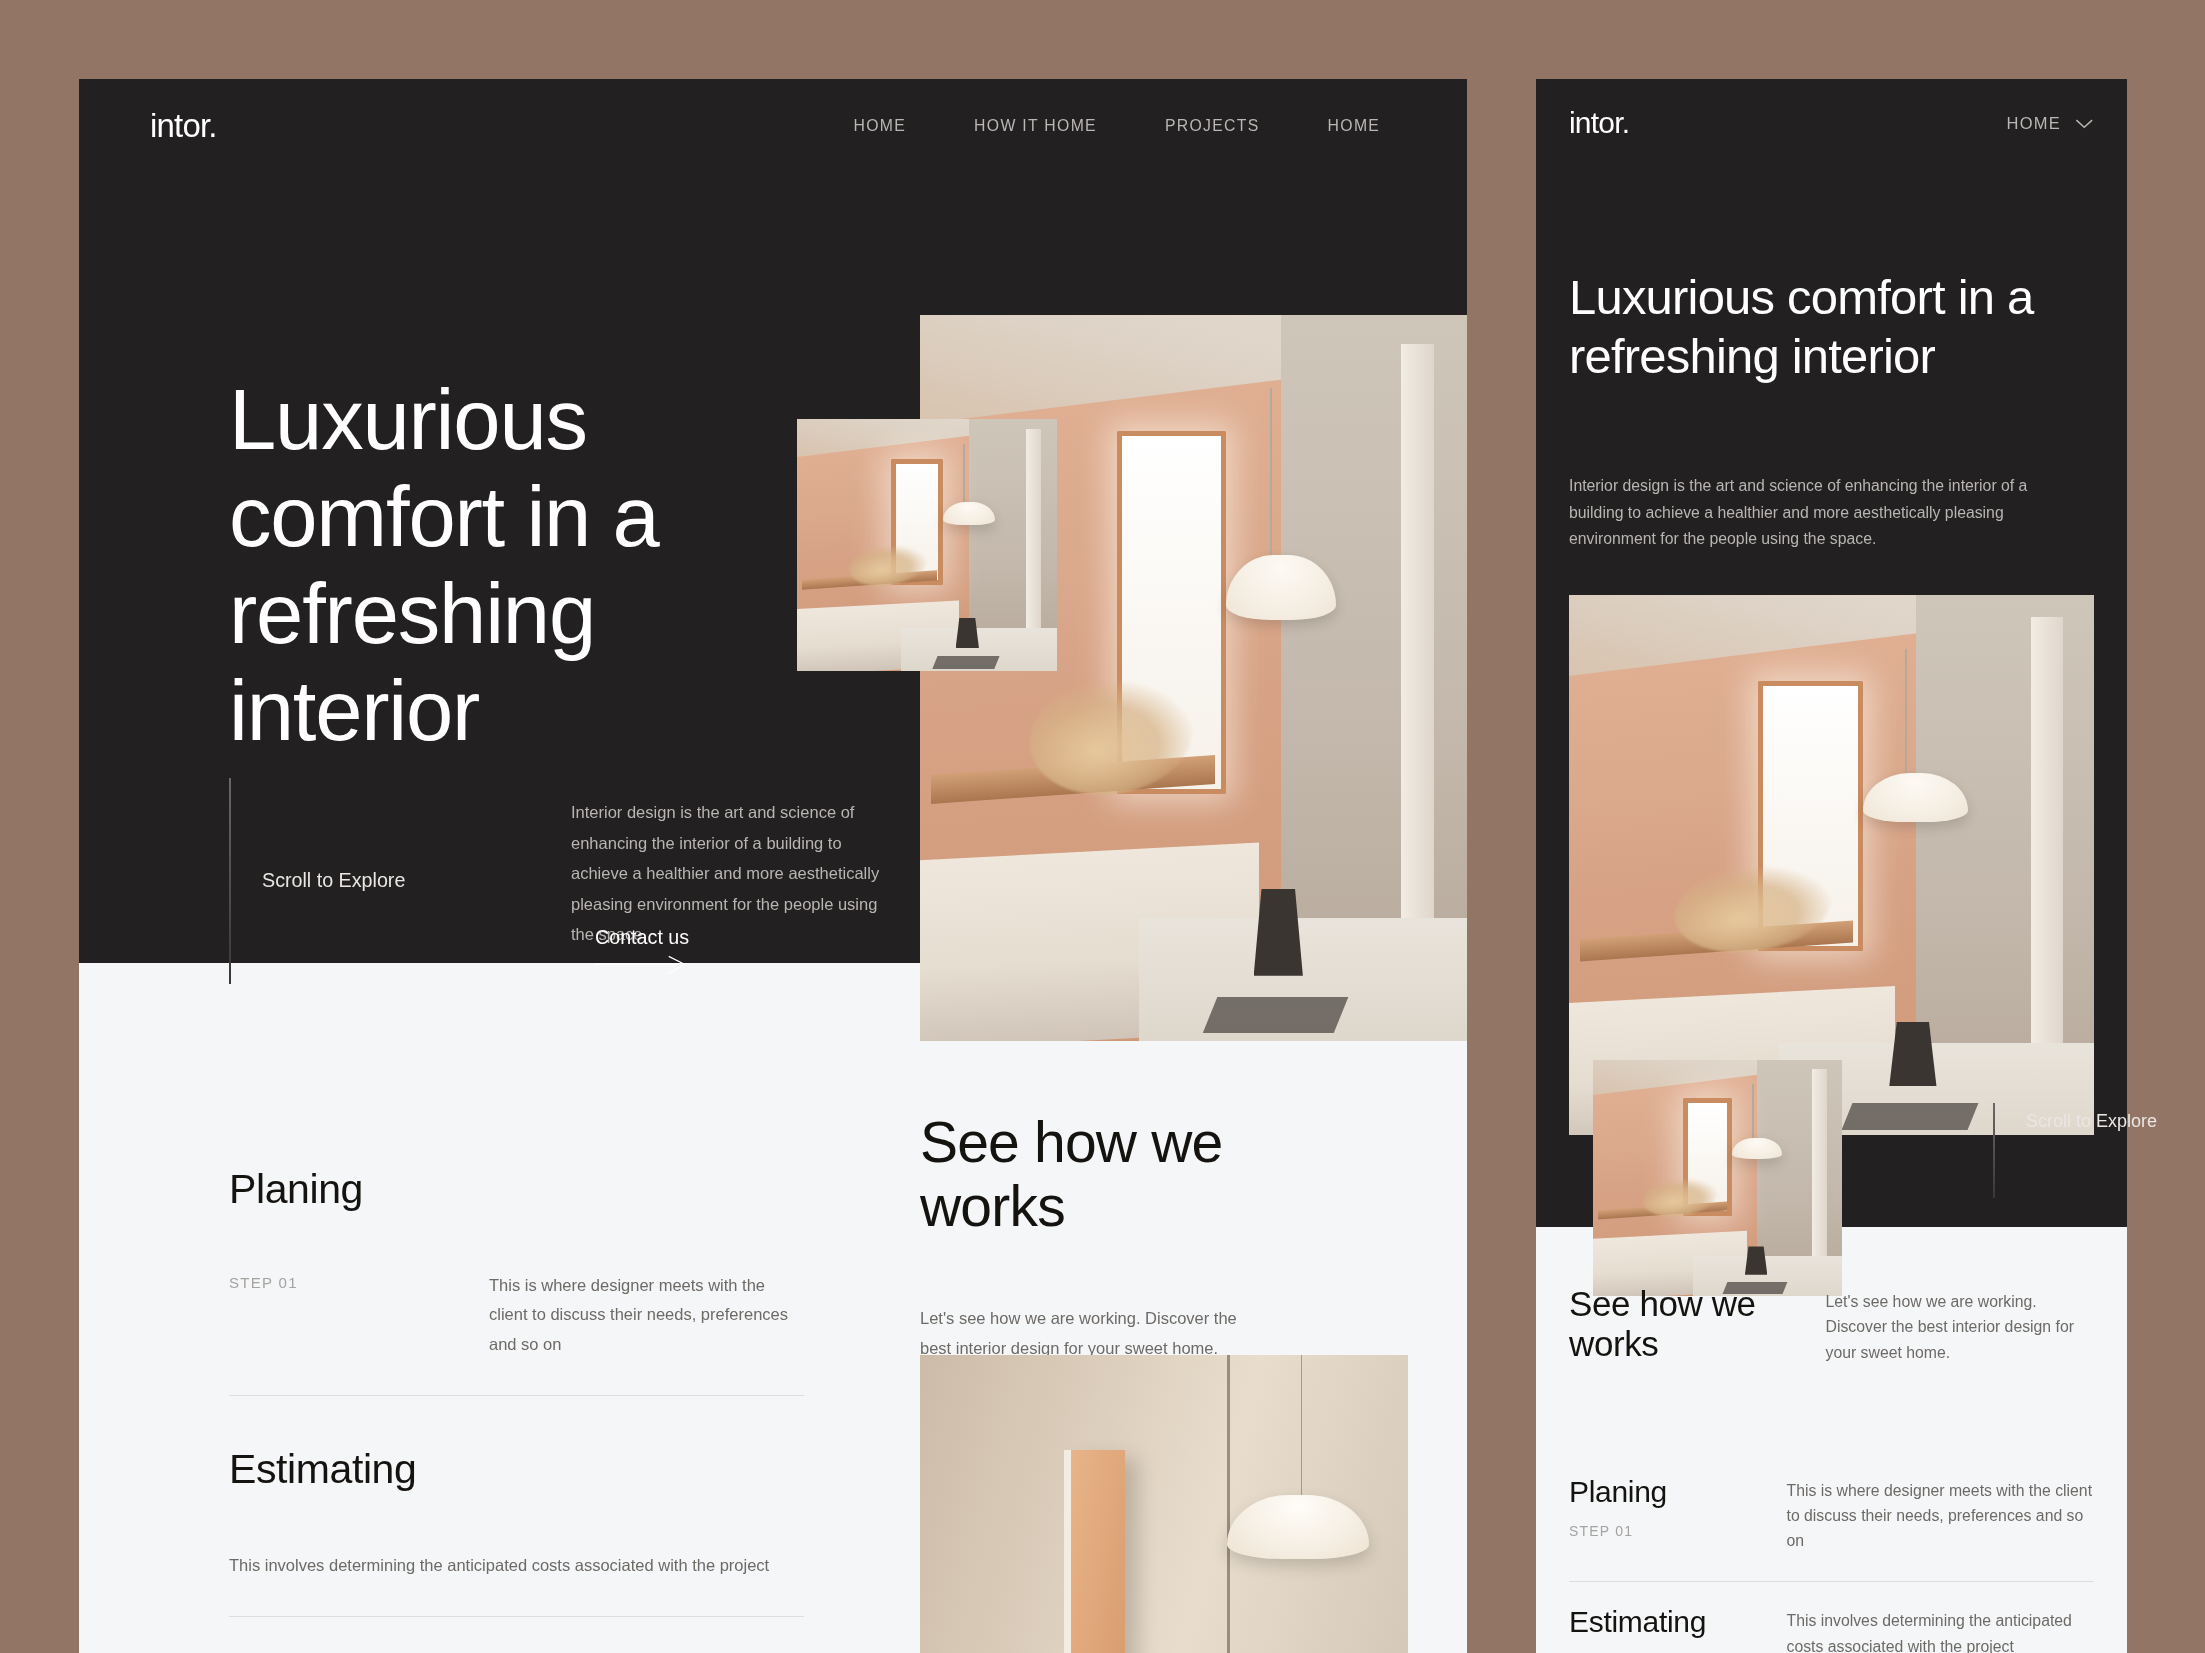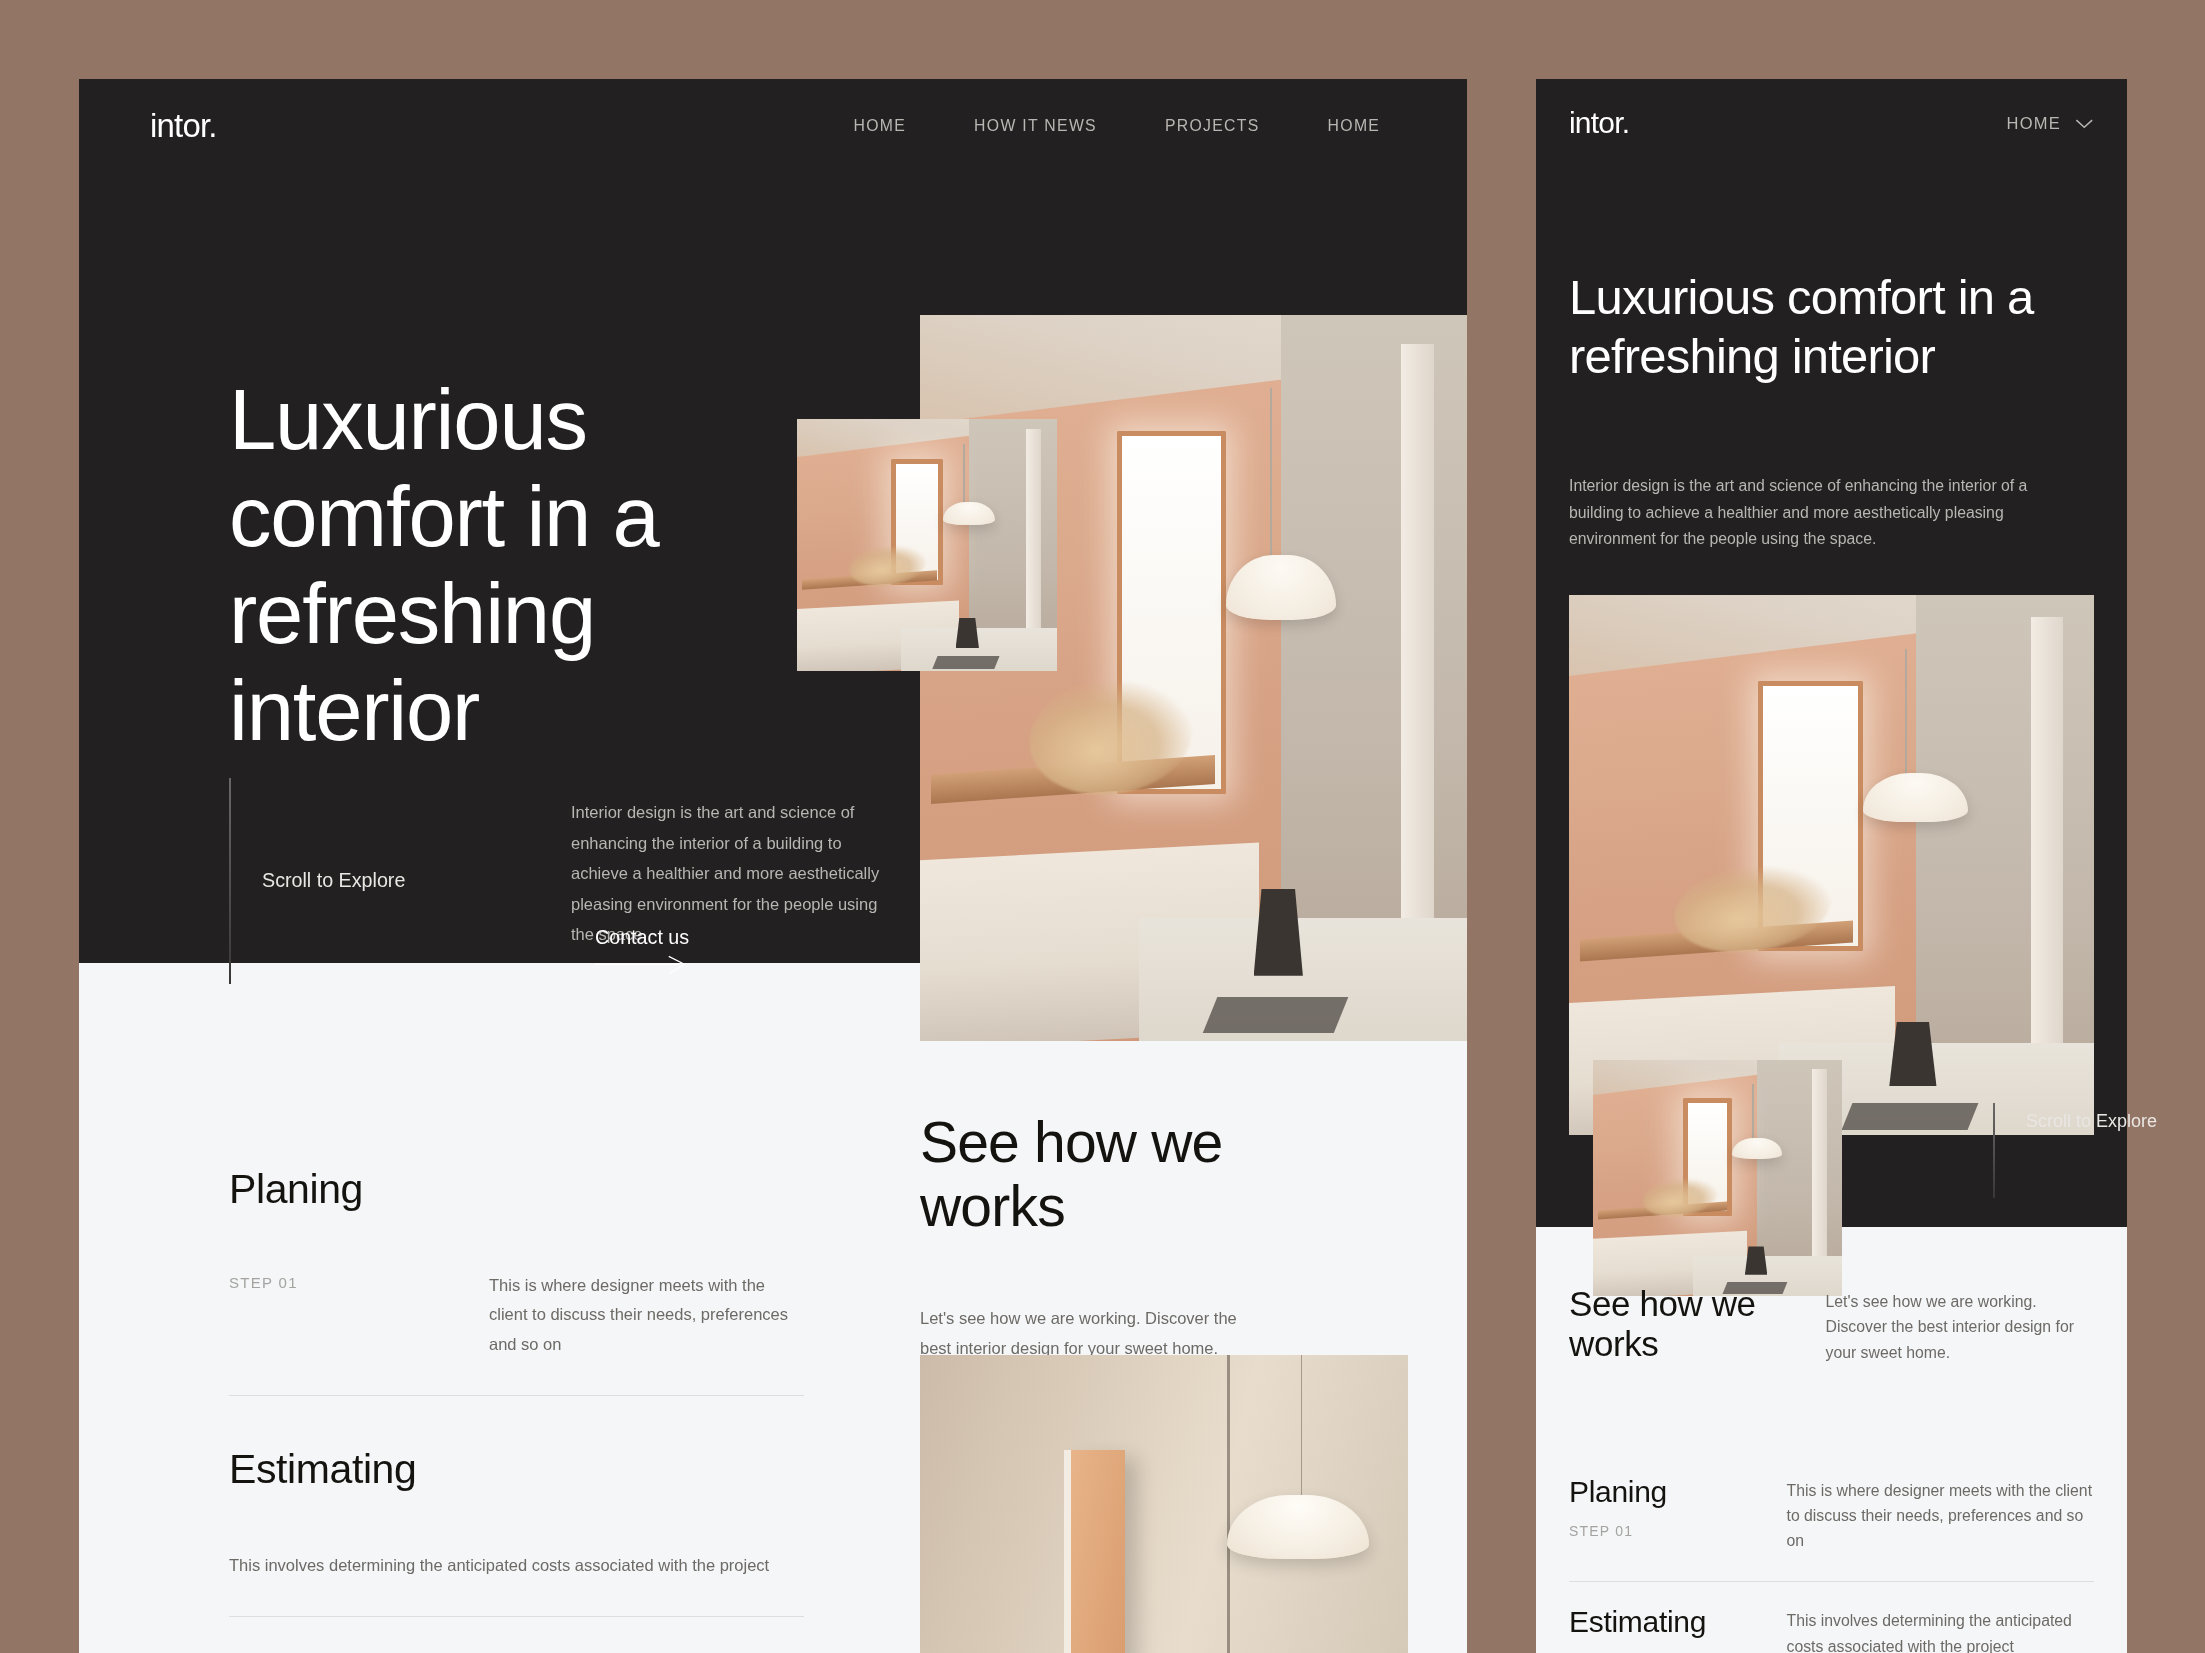--- a/index.html
+++ b/index.html
@@ -225,21 +225,21 @@
 <body>
 
 <div class="panel" id="desktop">
 
   <div id="desktop-hero">
 
     <nav class="nav">
       <div class="logo">intor.</div>
       <div class="nav-links">
         <a class="nav-link">HOME</a>
-        <a class="nav-link">HOW IT NEWS</a>
+        <a class="nav-link">HOW IT HOME</a>
         <a class="nav-link">PROJECTS</a>
         <a class="nav-link">HOME</a>
       </div>
     </nav>
 
     <h1 class="hero-title">Luxurious comfort in a refreshing interior</h1>
 
     <div class="scroll-rule"></div>
     <div class="scroll-label">Scroll to Explore</div>
 

